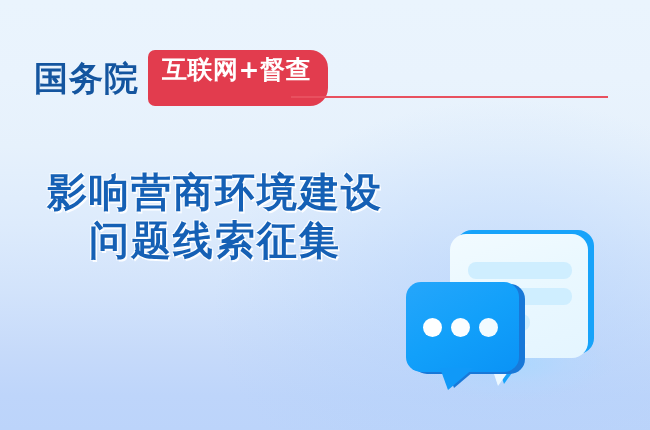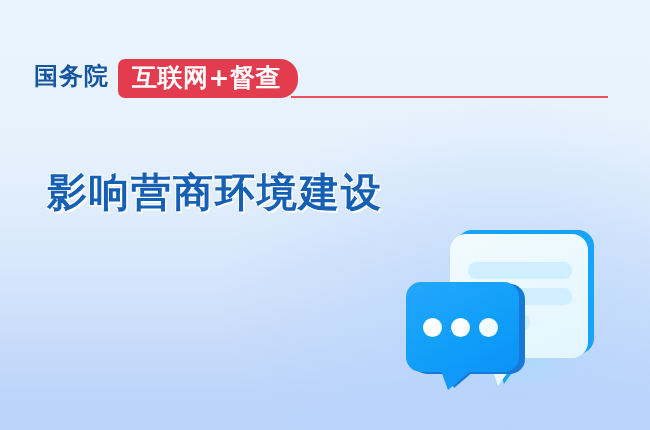--- a/index.html
+++ b/index.html
@@ -41,33 +41,33 @@
   
   #header {
     position: absolute;
     left: 34px;
     top: 58px;
     display: flex;
     align-items: center;
     height: 40px;
   }
   #gov-label {
-    font-size: 24px;
+    font-size: 34px;
     font-weight: bold;
     color: #14559f;
     letter-spacing: 1px;
     line-height: 1;
     white-space: nowrap;
-    font-family: Liberation Mono, monospace;
+    font-family: Liberation Sans, sans-serif;
   }
   #badge {
     margin-left: 9px;
     background: #e23c4e;
     border-radius: 7px 18px 18px 7px;
-    padding: 6px 17px 7px 14px;
+    padding: 6px 17px 24px 14px;
     display: flex;
     align-items: center;
     height: 26px;
     box-sizing: content-box;
   }
   #badge-text {
     font-size: 25px;
     font-weight: bold;
     color: #ffffff;
     line-height: 1;
@@ -233,20 +233,21 @@
   <div id="header">
     <div id="gov-label">国务院</div>
     <div id="badge">
       <span id="badge-text">互联网+督查</span>
     </div>
   </div>
   <div id="header-rule"></div>
 
   <div id="title-block">
     <div class="title-line">影响营商环境建设</div>
+    <div class="title-line">问题线索征集</div>
   </div>
 
   <div id="illustration">
 
     <div id="illus-glow"></div>
 
     <div id="bubble-back-shadow"></div>
     <div id="bubble-back-tail-shadow"></div>
     <div id="bubble-back"></div>
     <div id="bubble-back-tail"></div>

